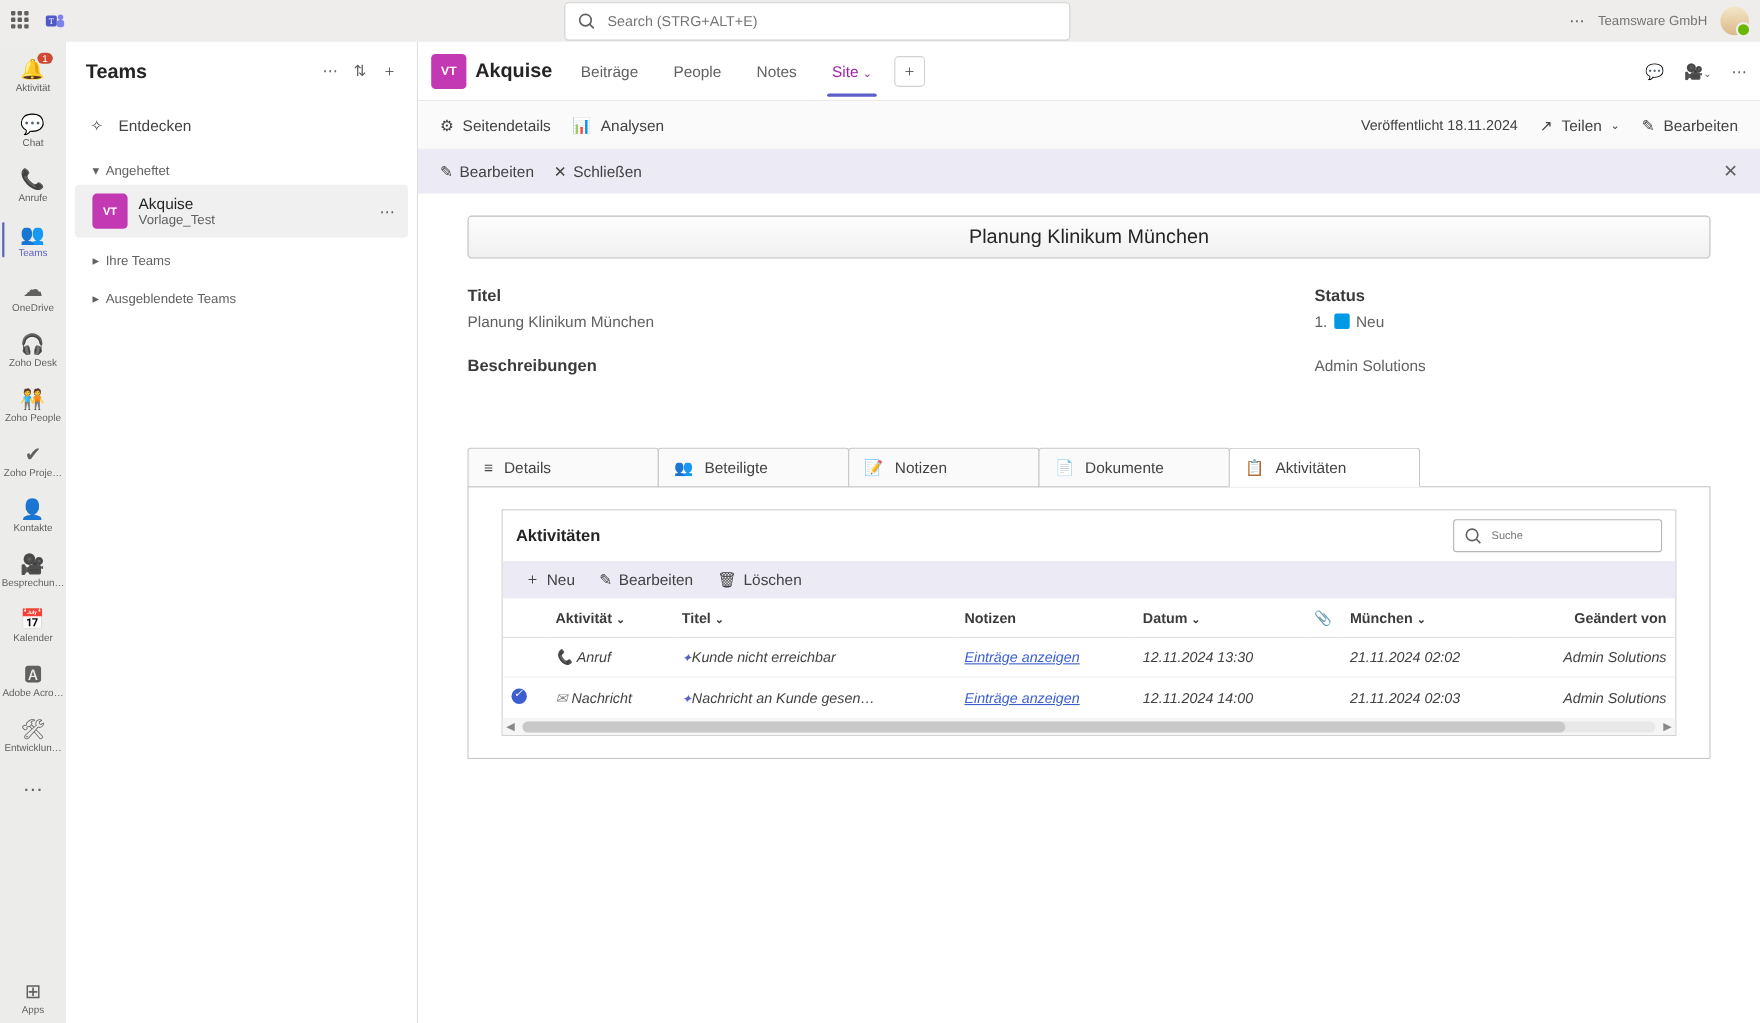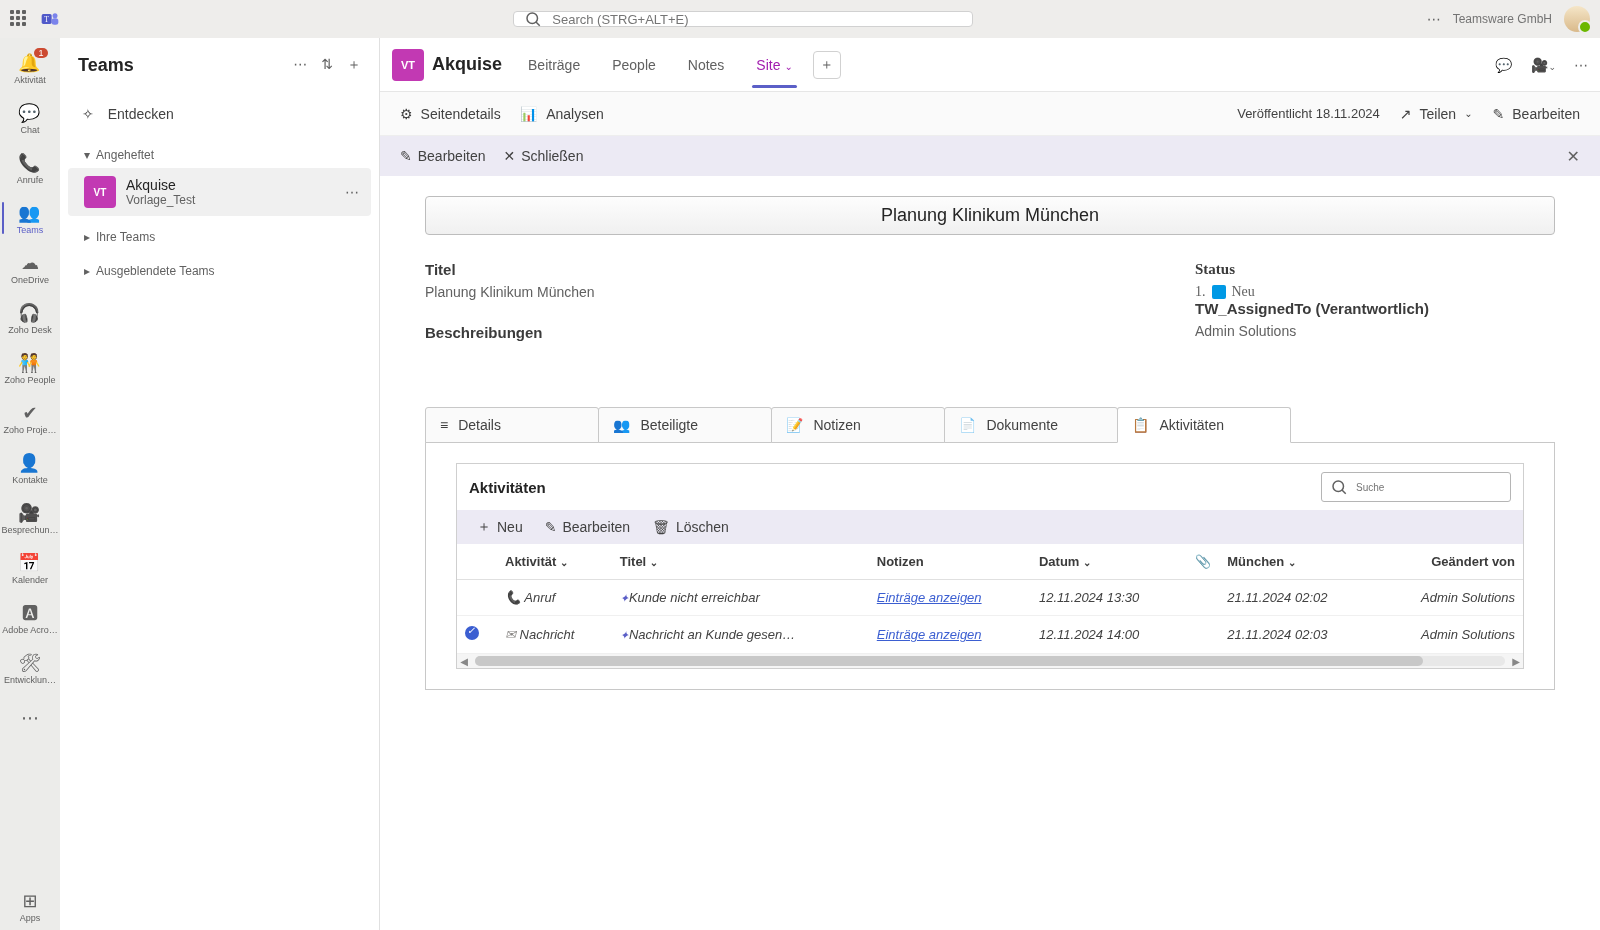--- a/index.html
+++ b/index.html
@@ -6,21 +6,21 @@
 body { font-family: "Segoe UI", -apple-system, sans-serif; font-size: 14px; color: #242424; background: #f0f0f0; overflow: hidden; }
 .app { display: flex; flex-direction: column; height: 930px; width: 1600px; }
 
 
 .topbar { height: 38px; background: #eeedeb; display: flex; align-items: center; padding: 0 10px; }
 .topbar .left { display: flex; align-items: center; gap: 12px; }
 .topbar .waffle { width: 18px; height: 18px; display: grid; grid-template-columns: repeat(3,4px); grid-template-rows: repeat(3,4px); gap: 2px; }
 .topbar .waffle span { background: #616161; border-radius: 1px; }
 .topbar .teams-logo { width: 20px; height: 20px; }
 .topbar .center { flex: 1; display: flex; justify-content: center; }
-.search { width: 460px; height: 16px; background: #fff; border: 1px solid #d1d1d1; border-radius: 4px; display: flex; align-items: center; padding: 0 10px; color: #616161; gap: 10px; }
+.search { width: 460px; height: 35px; background: #fff; border: 1px solid #d1d1d1; border-radius: 4px; display: flex; align-items: center; padding: 0 10px; color: #616161; gap: 10px; }
 .search input { border: none; outline: none; flex: 1; font-size: 13px; background: transparent; }
 .topbar .right { display: flex; align-items: center; gap: 12px; }
 .topbar .right .more { font-size: 14px; color: #616161; cursor: pointer; }
 .topbar .right .org { font-size: 12px; color: #737373; }
 .avatar { width: 26px; height: 26px; border-radius: 50%; background: linear-gradient(#f5e6c8,#d9b98a); position: relative; }
 .avatar::after { content:""; position:absolute; right:-2px; bottom:-2px; width:10px; height:10px; background:#6bb700; border:2px solid #eeedeb; border-radius:50%; }
 
 
 .body { flex: 1; display: flex; }
 
@@ -322,30 +322,29 @@
           <div>
             <div class="fld" style="margin-bottom:24px;">
               <div class="lbl">Titel</div>
               <div class="val">Planung Klinikum München</div>
             </div>
             <div class="fld">
               <div class="lbl">Beschreibungen</div>
             </div>
           </div>
           <div>
-            <div class="fld" style="font-family:Liberation Serif, serif;">
+            <div class="fld" style="margin-bottom:24px;">
               <div class="lbl">Status</div>
               <div class="val status-chip">
                 <span>1.</span>
                 <span class="sq"></span>
                 <span>Neu</span>
               </div>
             </div>
             <div class="fld">
-              <div class="lbl">TW_AssignedTo (Verantwortlich)</div>
               <div class="val">Admin Solutions</div>
             </div>
           </div>
         </div>
 
         <div class="lowertabs">
           <div class="ltab">
               <span>≡</span>
               <span>Details</span>
             </div>

